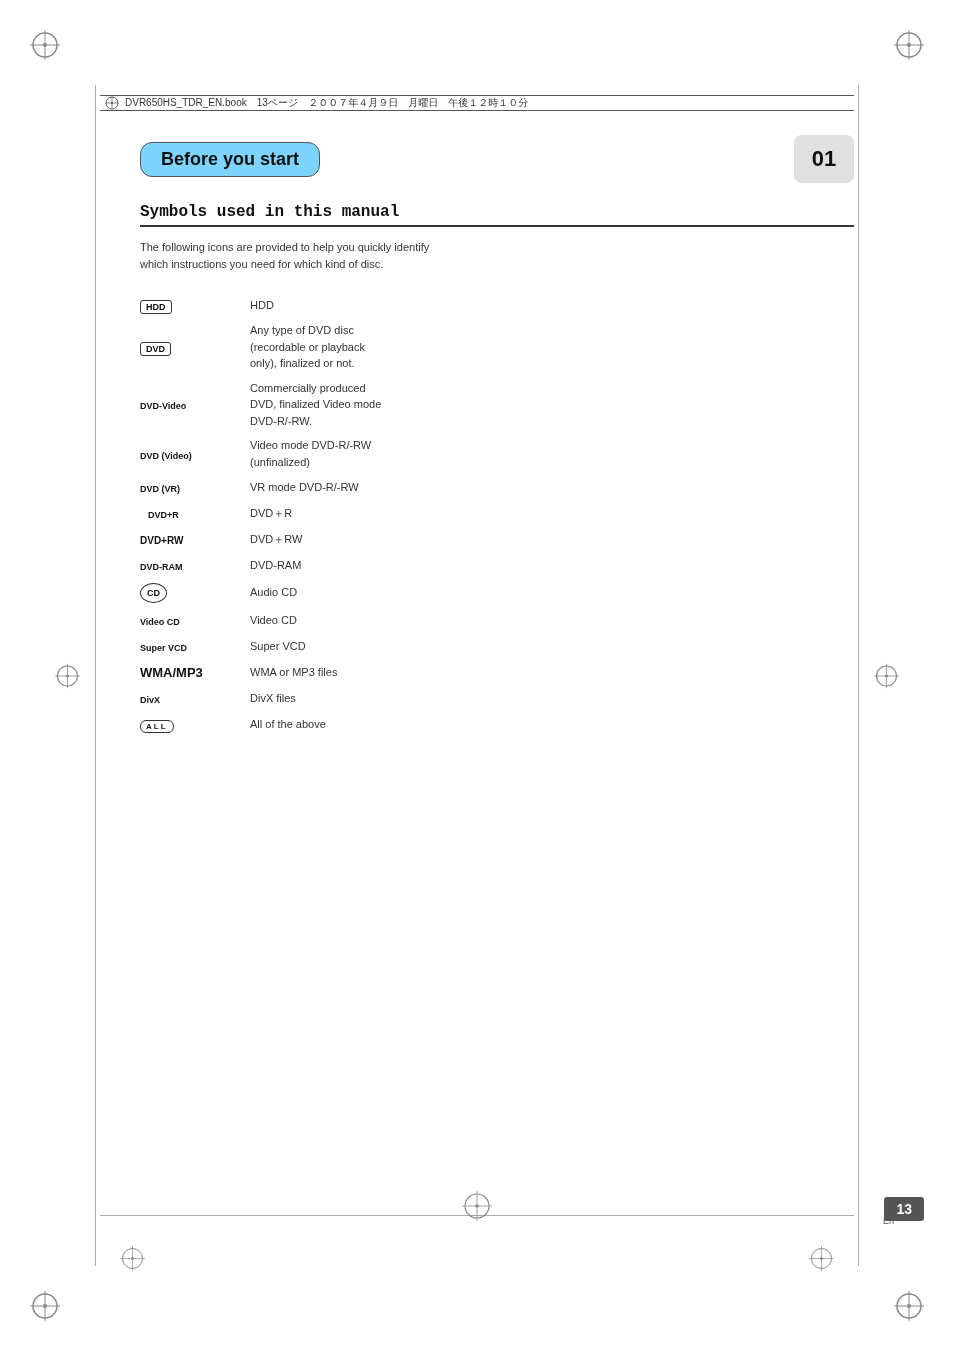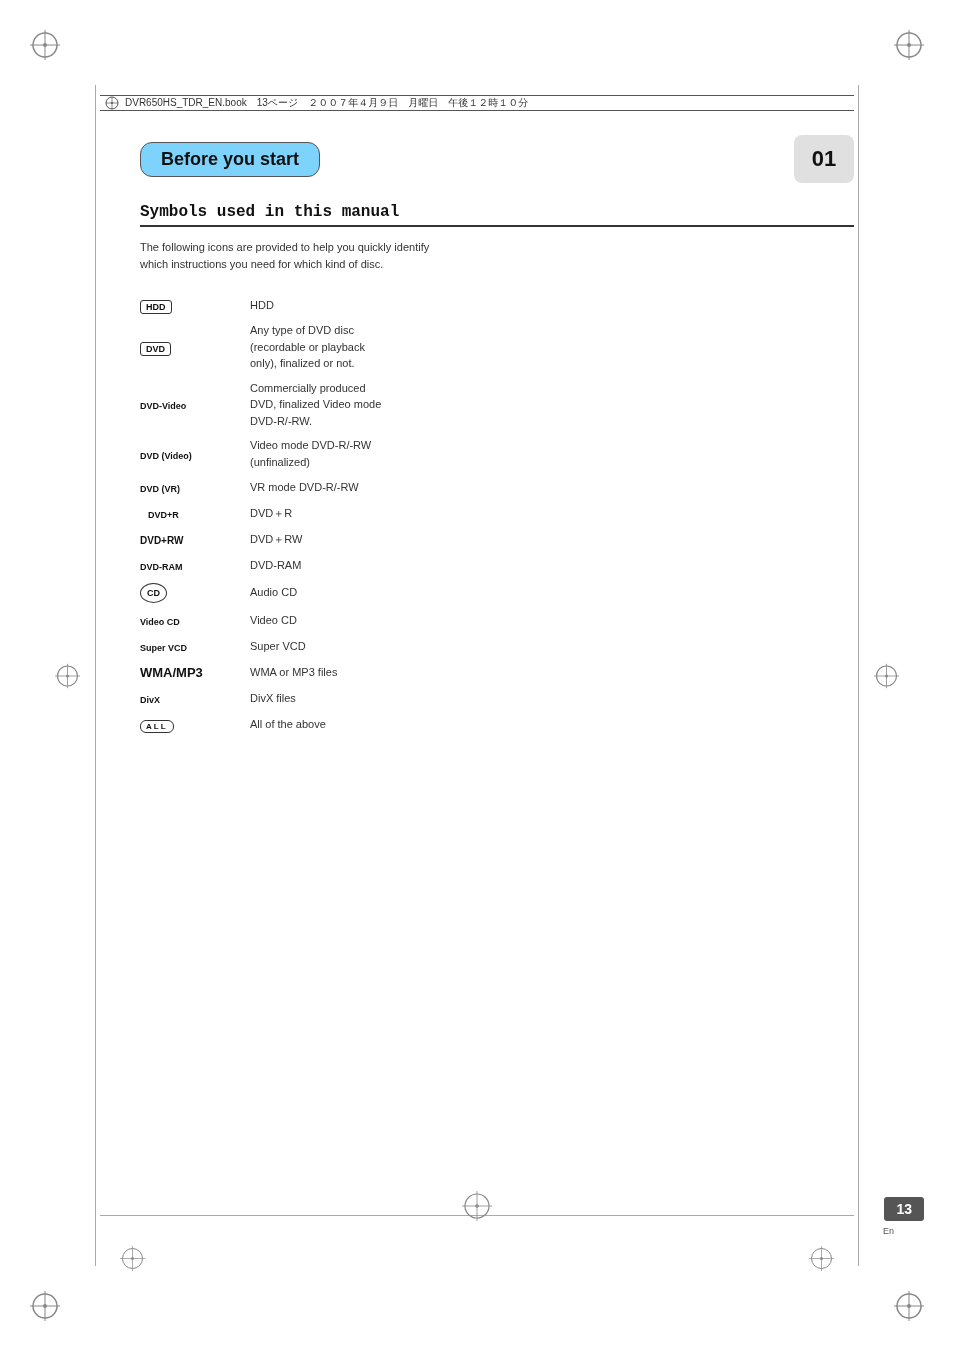--- a/index.html
+++ b/index.html
@@ -163,21 +163,21 @@
       padding: 4px 12px;
       border-radius: 3px;
       text-align: center;
     }
 
     .page-number-en {
       font-size: 9px;
       color: #555;
       text-align: center;
       position: absolute;
-      bottom: 115px;
+      bottom: 125px;
       right: 60px;
     }
 
     
     .vline-left {
       position: absolute;
       left: 95px;
       top: 85px;
       bottom: 85px;
       width: 1px;

